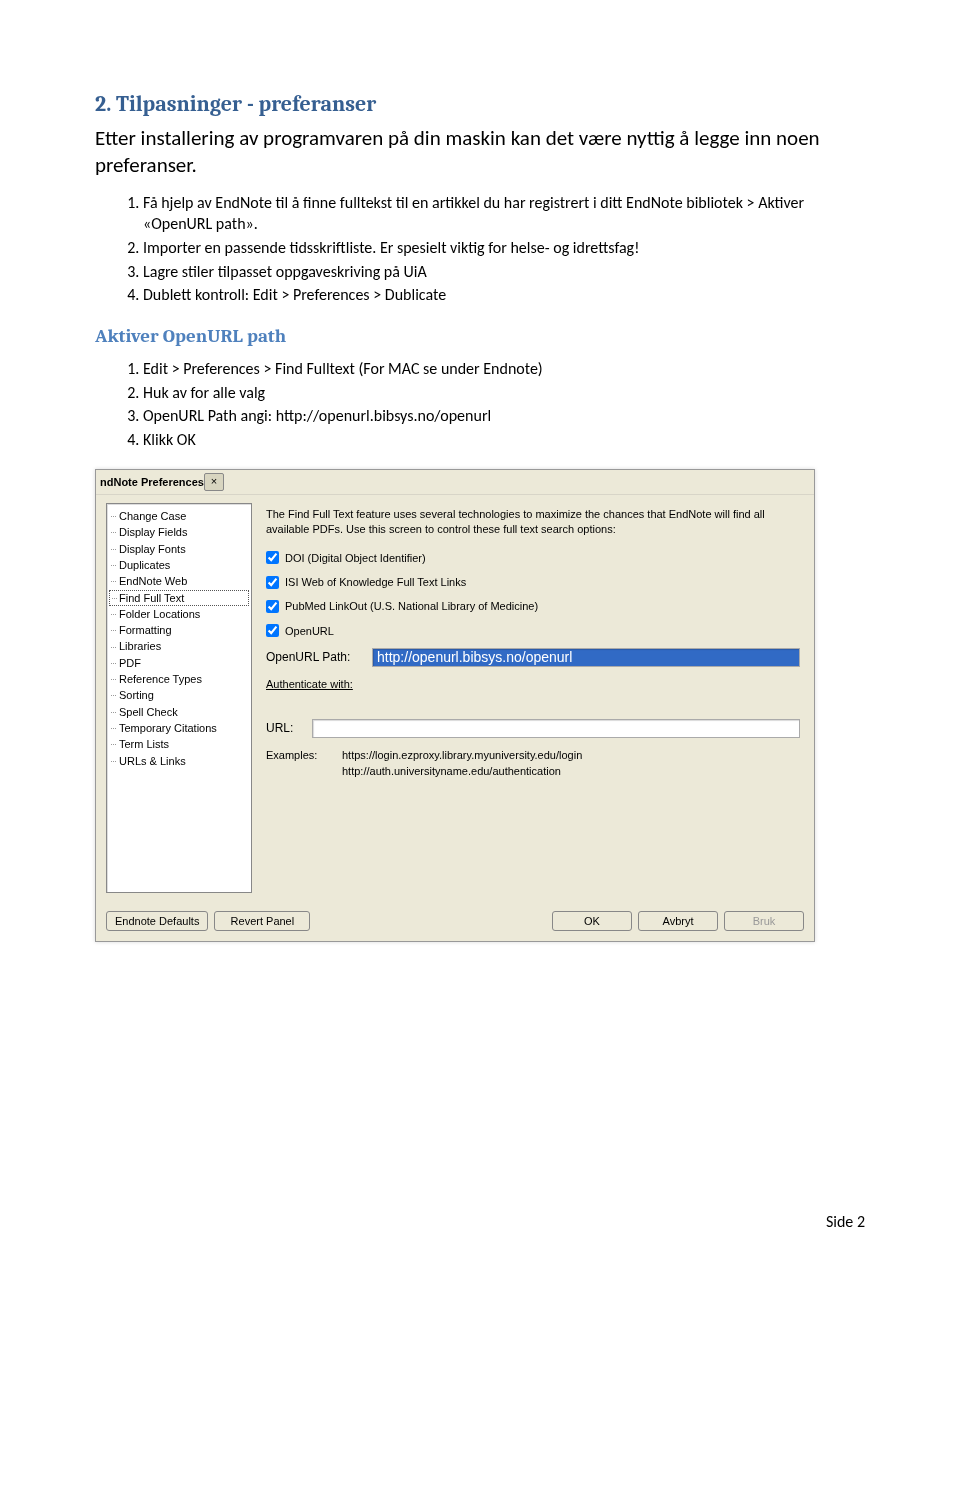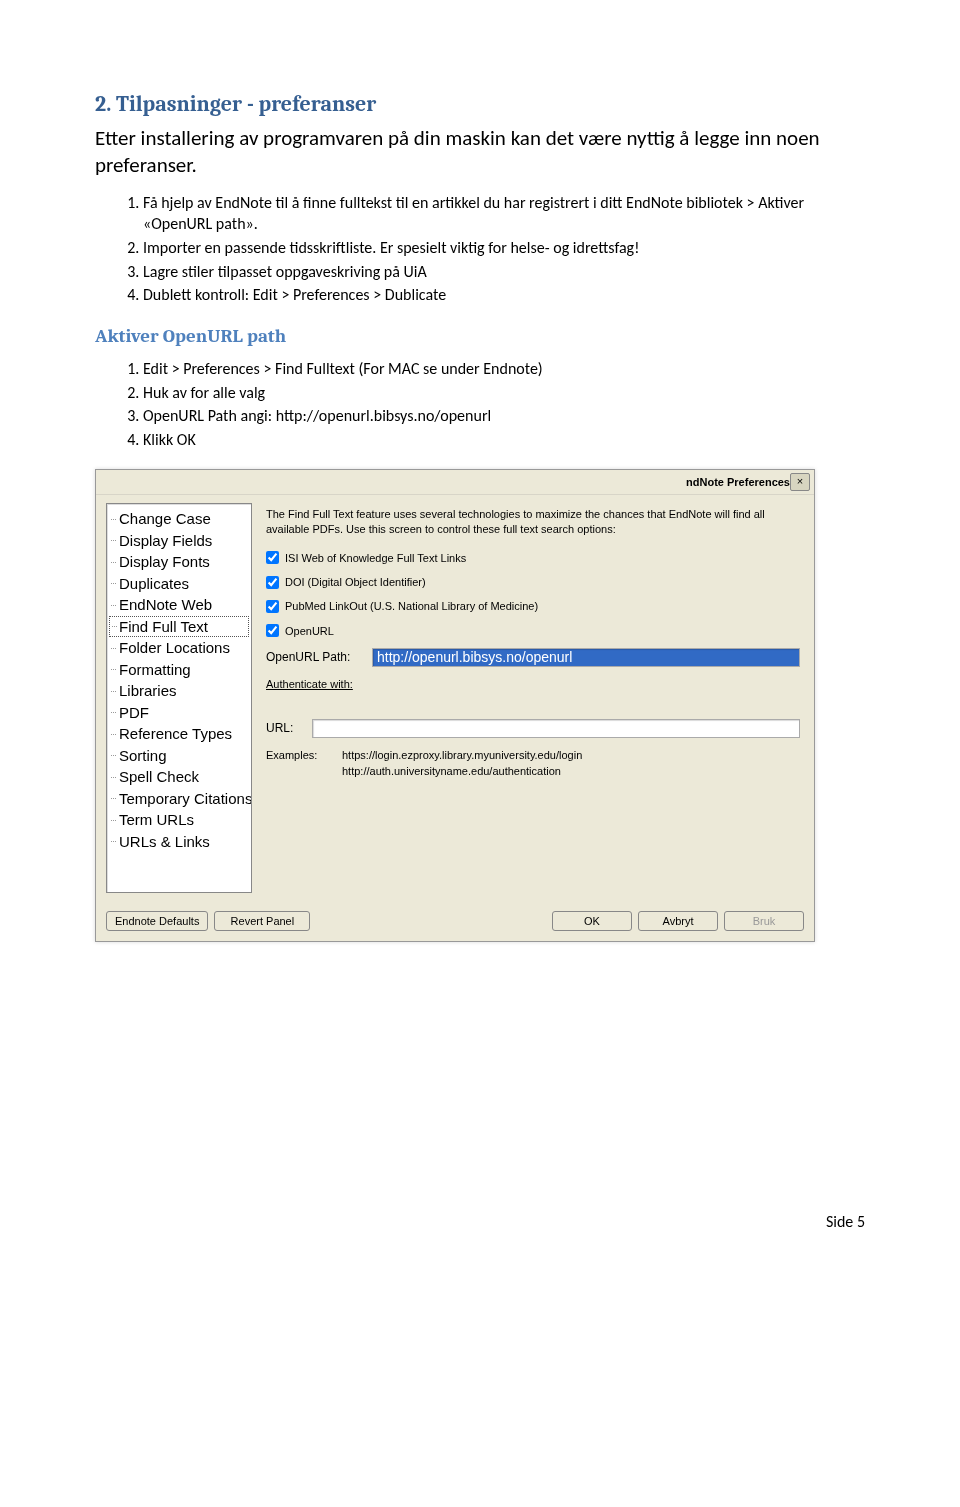--- a/index.html
+++ b/index.html
@@ -47,21 +47,21 @@
   border: 1px solid #999;
   box-shadow: 0 0 4px rgba(0,0,0,0.15);
   font-family: Tahoma, Arial, sans-serif;
   font-size: 11px;
   color: #000;
 }
 .dialog-titlebar {
   background: #ece9d8;
   padding: 3px 4px;
   display: flex;
-  justify-content: flex-end;
+  justify-content: flex-start;
   align-items: center;
   border-bottom: 1px solid #d8d5c8;
 }
 .dialog-title {
   font-size: 11px;
   font-weight: bold;
 }
 .close-btn {
   width: 18px; height: 16px;
   background: #d8d5c0;
@@ -81,21 +81,21 @@
   border: 1px solid #888;
   box-shadow: inset 1px 1px 0 #ddd;
   padding: 4px 2px;
   height: 380px;
   overflow: hidden;
 }
 .tree-item {
   padding: 1px 2px 1px 10px;
   position: relative;
   white-space: nowrap;
-  font-size: 15px;
+  font-size: 11px;
   cursor: pointer;
 }
 .tree-item::before {
   content: "";
   position: absolute;
   left: 2px; top: 50%;
   width: 5px; border-top: 1px dotted #999;
 }
 .tree-item.selected {
   background: #ffffff;
@@ -234,33 +234,33 @@
         <div class="tree-item">EndNote Web</div>
         <div class="tree-item selected">Find Full Text</div>
         <div class="tree-item">Folder Locations</div>
         <div class="tree-item">Formatting</div>
         <div class="tree-item">Libraries</div>
         <div class="tree-item">PDF</div>
         <div class="tree-item">Reference Types</div>
         <div class="tree-item">Sorting</div>
         <div class="tree-item">Spell Check</div>
         <div class="tree-item">Temporary Citations</div>
-        <div class="tree-item">Term URLs</div>
+        <div class="tree-item">Term Lists</div>
         <div class="tree-item">URLs &amp; Links</div>
       </div>
       <div class="right-panel">
         <div class="desc-text">The Find Full Text feature uses several technologies to maximize the chances that EndNote will find all available PDFs. Use this screen to control these full text search options:</div>
 
         <div class="chk-row">
           <input type="checkbox" checked="" style="">
-          <span>ISI Web of Knowledge Full Text Links</span>
+          <span>DOI (Digital Object Identifier)</span>
         </div>
         <div class="chk-row">
           <input type="checkbox" checked="" style="">
-          <span>DOI (Digital Object Identifier)</span>
+          <span>ISI Web of Knowledge Full Text Links</span>
         </div>
         <div class="chk-row">
           <input type="checkbox" checked="" style="">
           <span>PubMed LinkOut (U.S. National Library of Medicine)</span>
         </div>
         <div class="chk-row">
           <input type="checkbox" checked="" style="">
           <span>OpenURL</span>
         </div>
 
@@ -293,13 +293,13 @@
       </div>
       <div class="footer-right">
         <button class="winbtn small">OK</button>
         <button class="winbtn small">Avbryt</button>
         <button class="winbtn small disabled">Bruk</button>
       </div>
     </div>
   </div>
 </div>
 
-<div class="page-footer">Side 5</div>
+<div class="page-footer">Side 2</div>
 
 </body></html>

